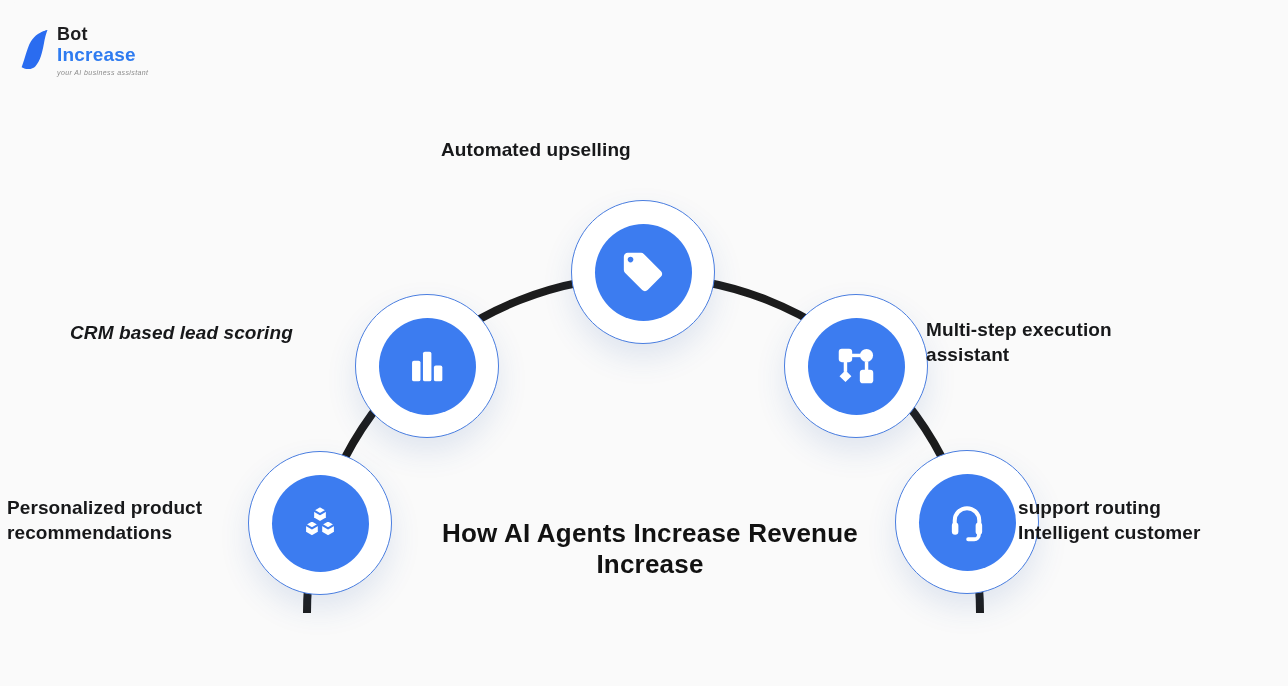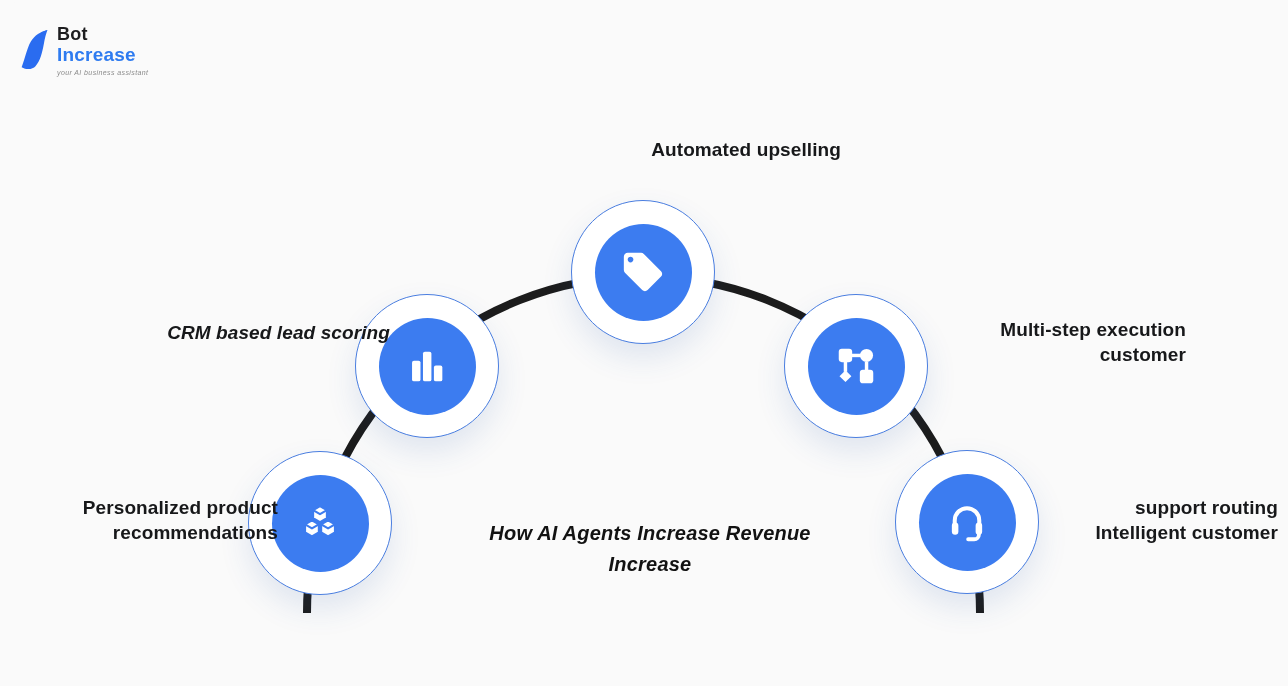--- a/index.html
+++ b/index.html
@@ -12,35 +12,35 @@
   body{font-family:"Liberation Sans",sans-serif;background:var(--background);}
   .canvas{position:relative;width:1288px;height:686px;background:var(--background);overflow:hidden;border-radius:26px;}
   .arc-svg{position:absolute;left:0;top:0;z-index:1;}
   .arc-path{fill:none;stroke:var(--arc);stroke-width:8;}
   .node{position:absolute;width:144px;height:144px;border-radius:50%;background:var(--ring-fill);
         border:1.5px solid var(--ring-border);box-shadow:0 14px 30px rgba(50,90,170,.13);
         display:flex;align-items:center;justify-content:center;z-index:2;}
   .node-inner{width:97px;height:97px;border-radius:50%;background:var(--node-fill);
         display:flex;align-items:center;justify-content:center;}
   .node-inner svg{display:block;}
-  .label{position:absolute;z-index:3;text-align:right;color:var(--label);
+  .label{position:absolute;z-index:3;text-align:left;color:var(--label);
          font-size:19px;font-weight:700;line-height:25px;letter-spacing:.1px;}
   .label span{display:block;}
   .title{position:absolute;z-index:3;text-align:center;color:var(--title);
-         font-size:20px;font-weight:800;line-height:31px;letter-spacing:.2px;font-style:italic;}
+         font-size:26px;font-weight:800;line-height:31px;letter-spacing:.2px;}
   .title span{display:block;}
   
   .node-top{left:571px;top:200px;}
   .node-left-upper{left:355px;top:294px;}
   .node-left-lower{left:248px;top:451px;}
   .node-right-upper{left:784px;top:294px;}
   .node-right-lower{left:895px;top:450px;}
   .label-top{left:441px;top:137px;width:400px;}
   .label-crm{left:70px;top:320px;width:320px;font-style:italic;}
-  .label-personalized{left:18px;top:495px;width:260px;}
+  .label-personalized{left:7px;top:495px;width:260px;}
   .label-multistep{left:926px;top:317px;width:260px;}
   .label-intelligent{left:1018px;top:495px;width:260px;}
   .title{left:400px;top:518px;width:500px;}
   
   .logo{position:absolute;left:18px;top:24px;display:flex;align-items:flex-start;z-index:4;}
   .logo-icon{margin-top:4px;}
   .logo-text{margin-left:5px;display:flex;flex-direction:column;}
   .logo-bot{font-size:18px;font-weight:800;color:var(--brand-dark);line-height:20px;letter-spacing:.2px;}
   .logo-penguin{font-size:19px;font-weight:800;color:var(--brand-blue);line-height:21px;letter-spacing:.2px;}
   .logo-tagline{font-size:7px;font-style:italic;color:var(--tagline-gray);margin-top:4px;letter-spacing:.4px;}
@@ -133,21 +133,21 @@
   <div class="label label-crm">
     <span>CRM based lead scoring</span>
     <span></span>
   </div>
   <div class="label label-personalized">
     <span>Personalized product</span>
     <span>recommendations</span>
   </div>
   <div class="label label-multistep">
     <span>Multi-step execution</span>
-    <span>customer</span>
+    <span>assistant</span>
   </div>
   <div class="label label-intelligent">
     <span>support routing</span>
     <span>Intelligent customer</span>
   </div>
 
   <div class="title">
     <span>How AI Agents Increase Revenue</span>
     <span>Increase</span>
   </div>

